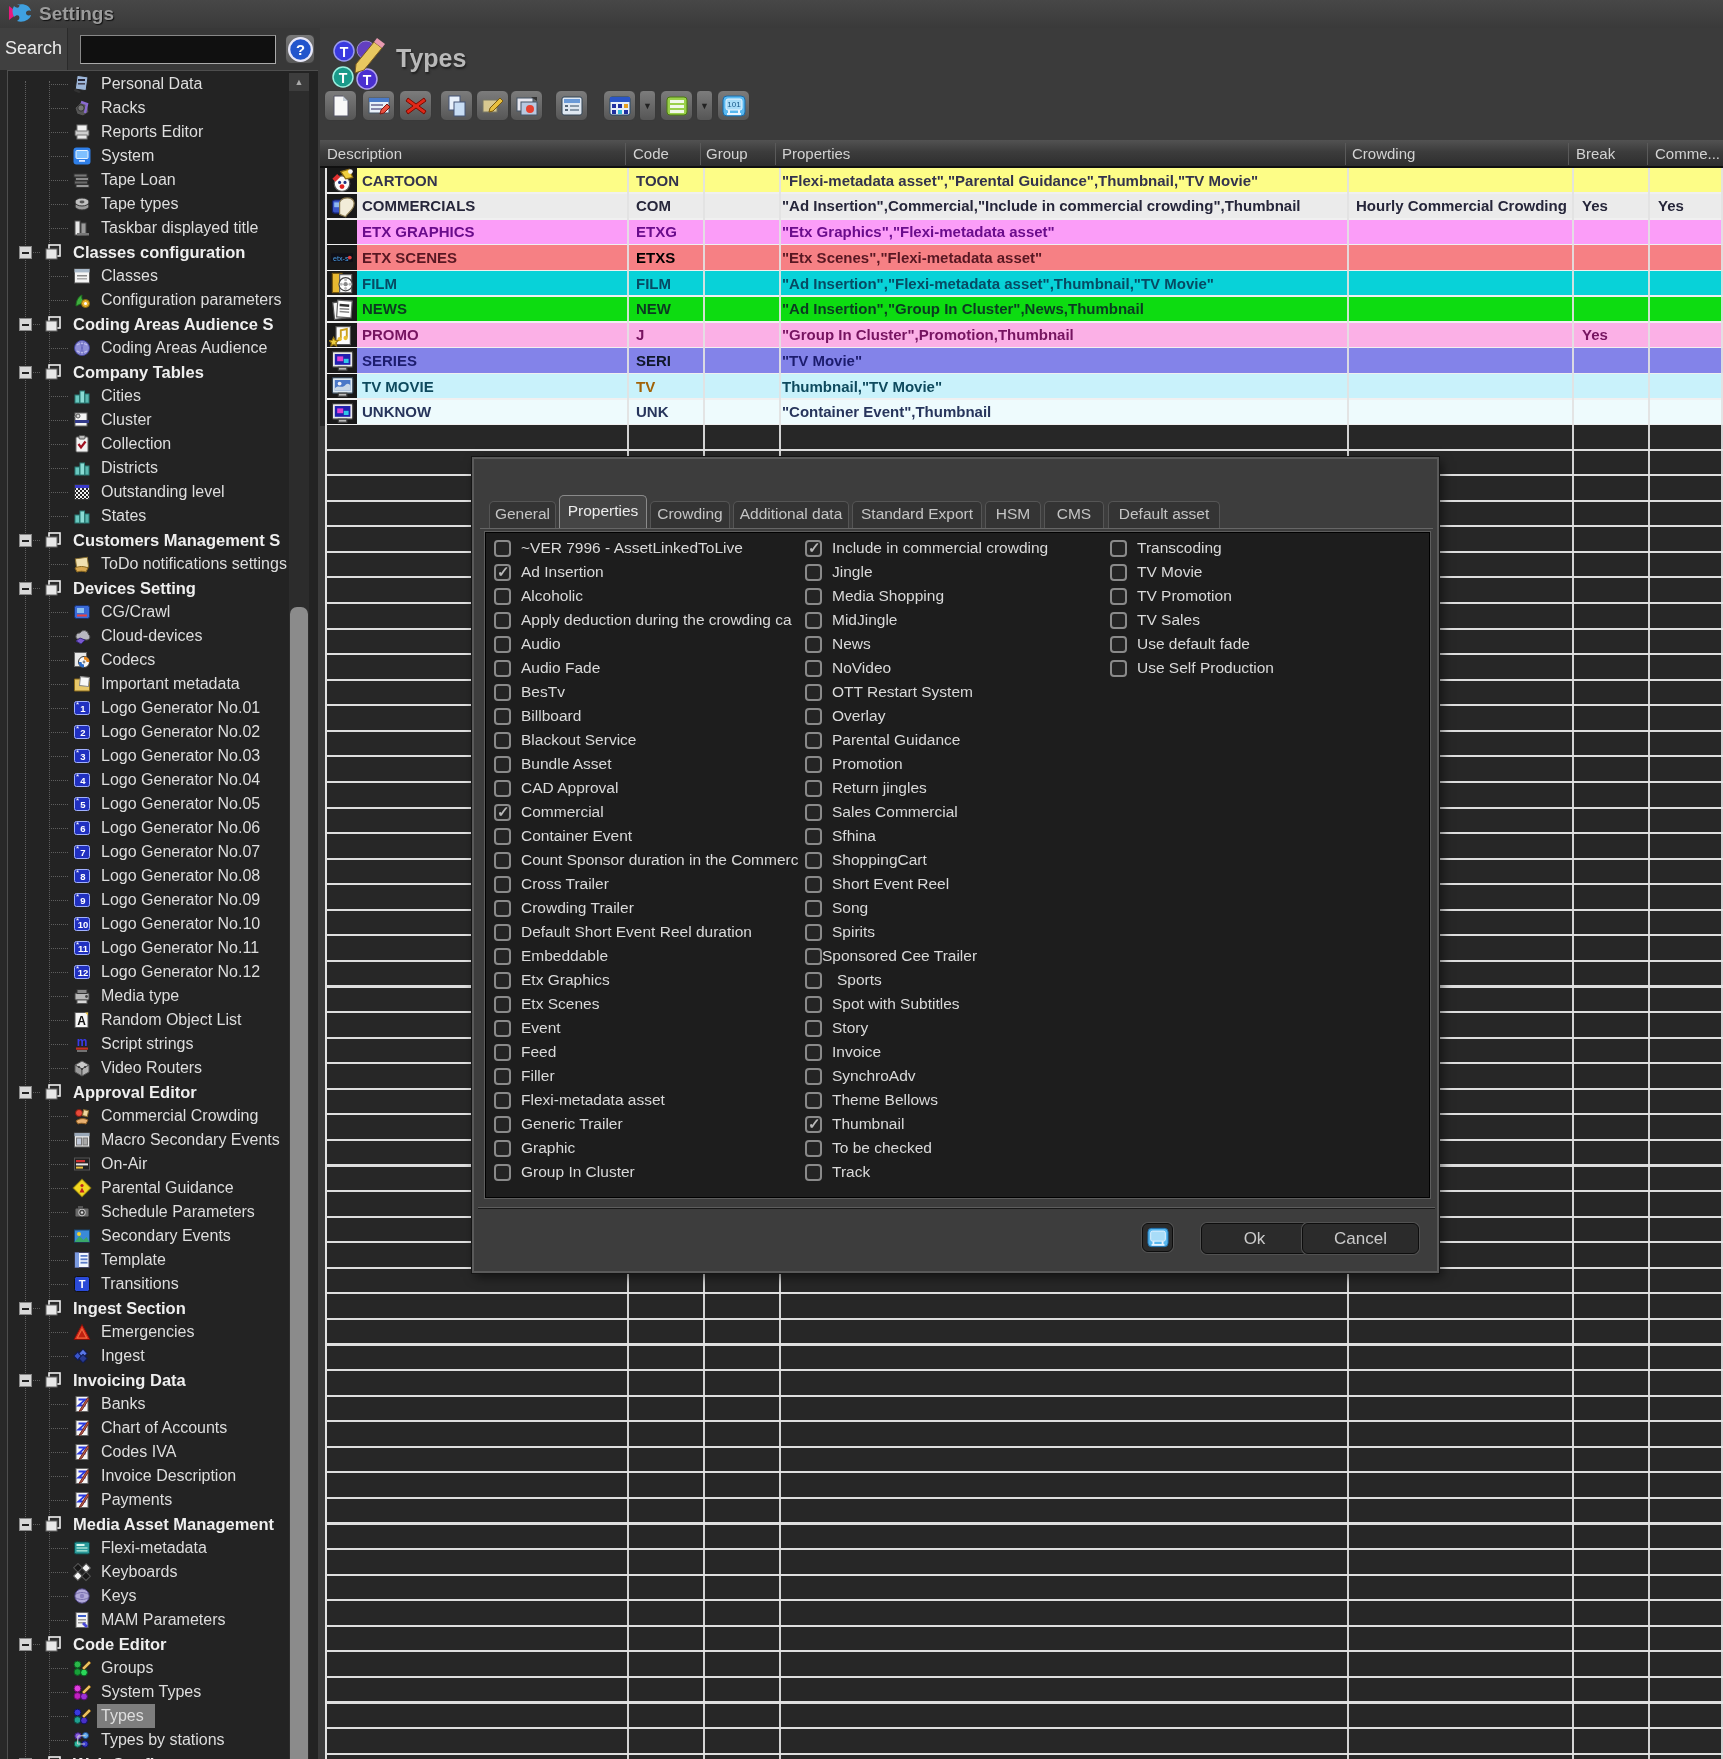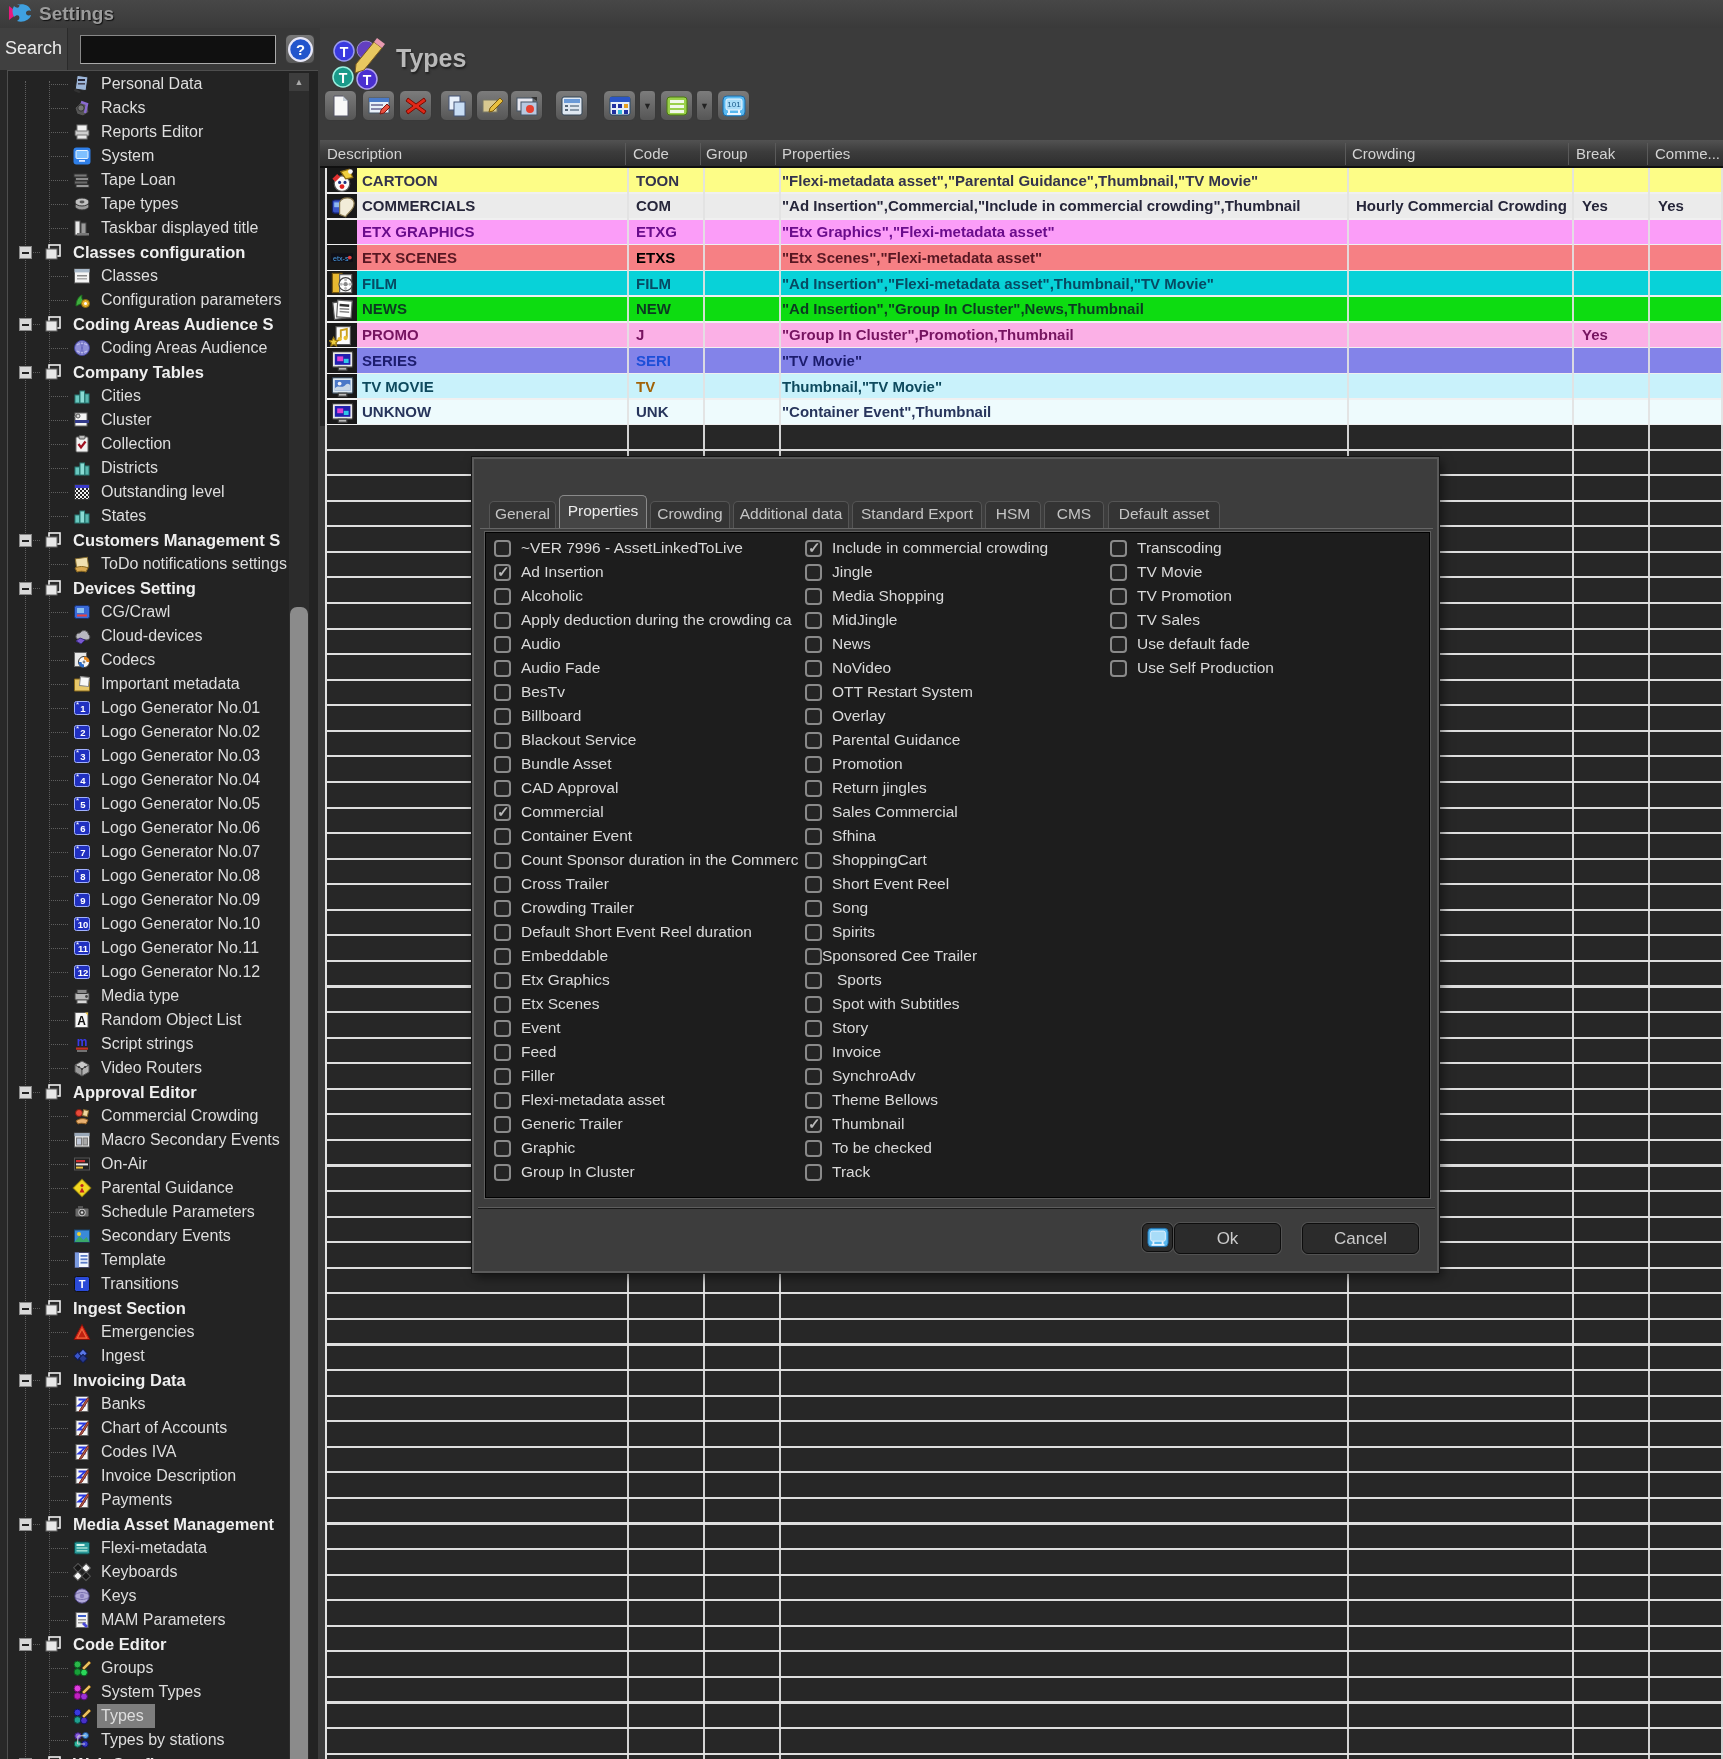--- a/index.html
+++ b/index.html
@@ -969,21 +969,21 @@
       <svg width="22" height="22" viewBox="0 0 20 20">
         <rect x="2" y="3" width="17" height="13" rx="1" fill="#e8e8e8" stroke="#333"></rect>
         <rect x="4" y="5" width="13" height="9" fill="#2020b0"></rect>
         <rect x="6" y="7" width="5" height="4" fill="#e040d0"></rect>
         <rect x="11.5" y="9" width="4" height="3.5" fill="#30c8e8"></rect>
         <rect x="7" y="16" width="7" height="2.5" fill="#bbb" stroke="#444"></rect>
       </svg>
     </div>
 <div class="cbg" style="background:#8383e9"></div>
 <span style="left:36px;color:#1c1c6e">SERIES</span>
-<span style="left:310px;color:#1d4ed8">SERI</span>
+<span style="left:310px;color:#0f172a">SERI</span>
 <span style="left:456px;color:#1c1c6e">"TV Movie"</span>
 </div>
 <div class="drow" style="top:374.00px">
 <div class="icell">
       <svg width="22" height="22" viewBox="0 0 20 20">
         <rect x="2" y="3" width="17" height="13" rx="1" fill="#dce8f0" stroke="#345"></rect>
         <rect x="4" y="5" width="13" height="9" fill="#4a78c8"></rect>
         <path d="M4 12c3-4 6 1 9-3 2-2 4 0 4 1v4h-13z" fill="#c8d8e8"></path>
         <circle cx="8" cy="8" r="1.6" fill="#f0f0f8"></circle>
         <rect x="7" y="16" width="7" height="2.5" fill="#bbb" stroke="#444"></rect>
@@ -1148,14 +1148,14 @@
 <div class="cb" style="left:636px;top:176.5px"></div>
 <div class="cblbl" style="left:663px;top:175.5px">Use default fade</div>
 <div class="cb" style="left:636px;top:200.5px"></div>
 <div class="cblbl" style="left:663px;top:199.5px">Use Self Production</div>
 <div id="dlgsep"></div>
 <div class="dbtn" style="left:668px;width:31px;height:29px"><svg style="margin-top:3px" width="22" height="21" viewBox="0 0 24 22">
         <rect x="1" y="1" width="22" height="20" rx="4" fill="#58b8f0" stroke="#1a6aa8"></rect>
         <rect x="4" y="4" width="16" height="11" rx="2" fill="#a8dcf8" stroke="#e8f4ff"></rect>
         <path d="M7 15v4M17 15v4M5 19h14" stroke="#e8f4ff" stroke-width="2" fill="none"></path>
       </svg></div>
-<div class="dbtn" style="left:700px;width:107px">Ok</div>
+<div class="dbtn" style="left:727px;width:107px">Ok</div>
 <div class="dbtn" style="left:828px;width:117px">Cancel</div>
 </div>
 </body></html>

